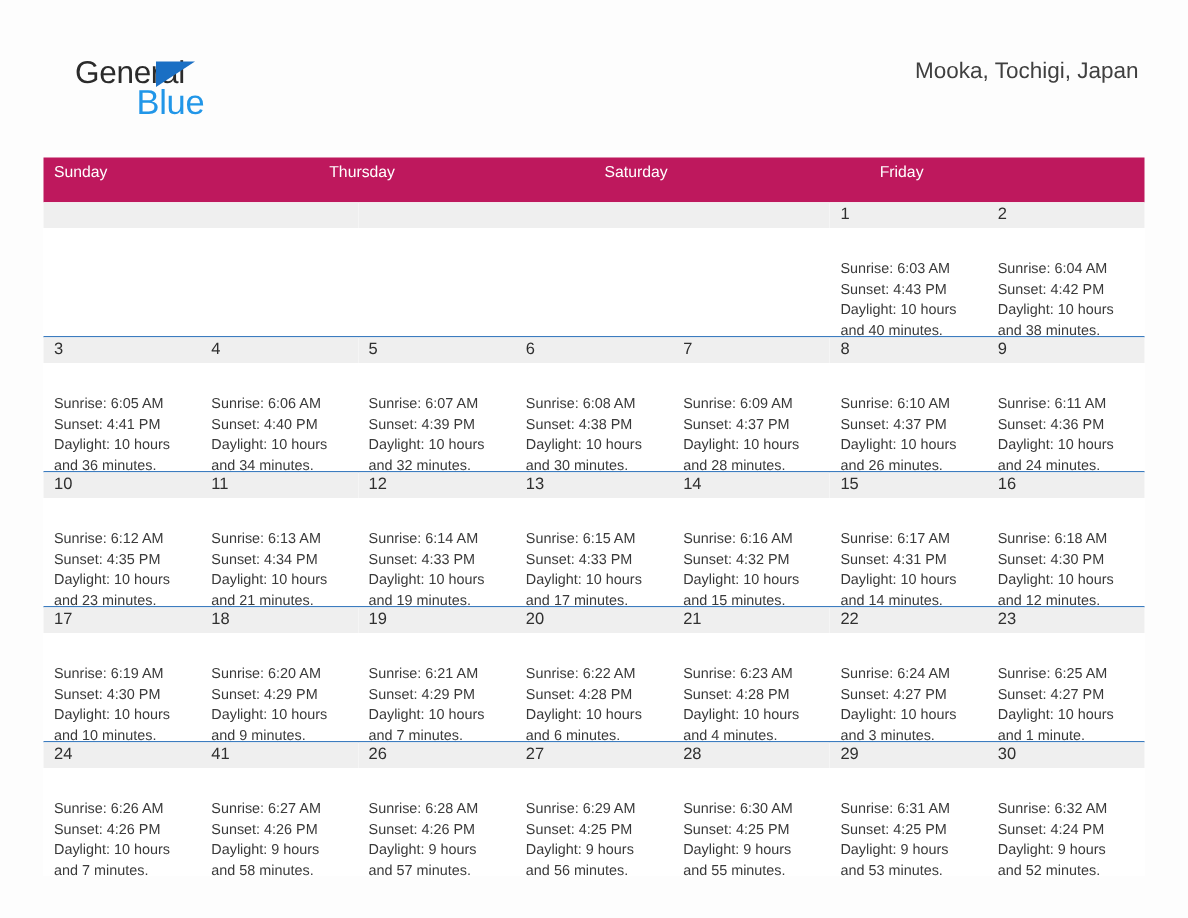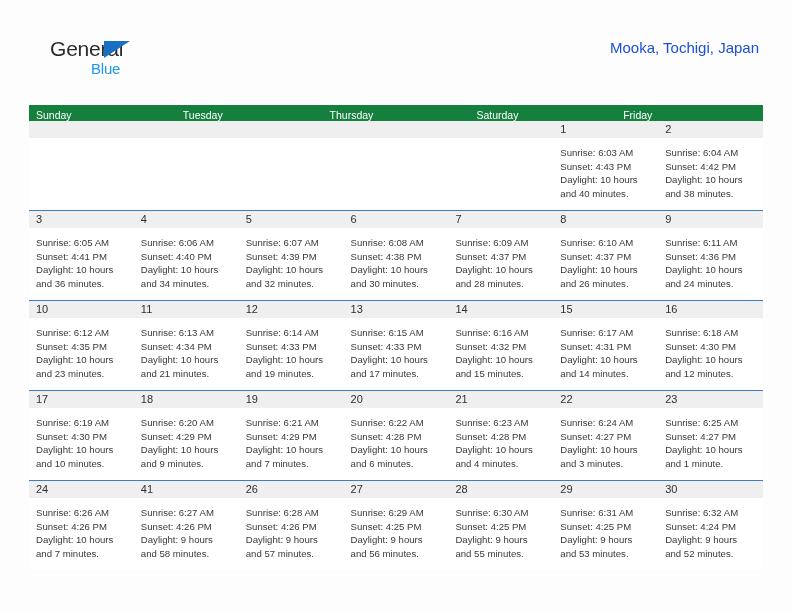--- a/index.html
+++ b/index.html
@@ -54,21 +54,21 @@
     top: 3px;
     width: 0;
     height: 0;
     border-left: 26px solid #1a6fc4;
     border-bottom: 17px solid transparent;
   }
   .logo-blue {
     position: absolute;
     left: 58px;
     top: 20px;
-    font-size: 15px;
+    font-size: 23px;
     color: #2196e8;
     line-height: 21px;
     letter-spacing: -0.2px;
     font-family: "Liberation Sans", sans-serif;
   }
 
   .title-block {
     position: absolute;
     right: 33px;
     top: 32px;
@@ -77,37 +77,37 @@
   .cal-title {
     font-size: 27px;
     color: #3a3a3a;
     line-height: 32px;
     font-weight: normal;
     white-space: nowrap;
   }
   .cal-subtitle {
     margin-top: 7px;
     font-size: 15px;
-    color: #1d4ed8;
+    color: #404040;
     line-height: 18px;
     white-space: nowrap;
   }
 
   
   .calendar {
     position: absolute;
     left: 29px;
     top: 105px;
     width: 734px;
   }
 
   .weekdays {
     display: flex;
-    background: #15803d;
-    height: 16px;
+    background: #be185d;
+    height: 30px;
   }
   .weekday {
     flex: 1 1 0;
     color: #ffffff;
     font-size: 10.5px;
     line-height: 20px;
     padding-left: 7px;
     box-sizing: border-box;
     white-space: nowrap;
   }
@@ -137,21 +137,21 @@
     box-sizing: border-box;
     font-size: 11px;
     line-height: 17px;
     color: #2f2f2f;
   }
   .day.empty .day-num-band {
     background: #efefef;
   }
 
   .day-lines {
-    padding: 8px 7px 0 7px;
+    padding: 21px 7px 0 7px;
     font-size: 9.6px;
     line-height: 13.6px;
     color: #3a3a3a;
   }
   .day-lines div {
     white-space: nowrap;
   }
 </style>
 </head>
 <body>
@@ -169,21 +169,20 @@
     <div class="title-block">
       <div class="cal-subtitle">Mooka, Tochigi, Japan</div>
     </div>
 
   </div>
 
   <div class="calendar">
 
     <div class="weekdays">
       <div class="weekday">Sunday</div>
-      <div class="weekday">Tuesday</div>
       <div class="weekday">Thursday</div>
       <div class="weekday">Saturday</div>
       <div class="weekday">Friday</div>
     </div>
 
     <div id="weeks-container">
         <div class="week">
           <div class="day empty">
             <div class="day-num-band"></div>
           </div>

